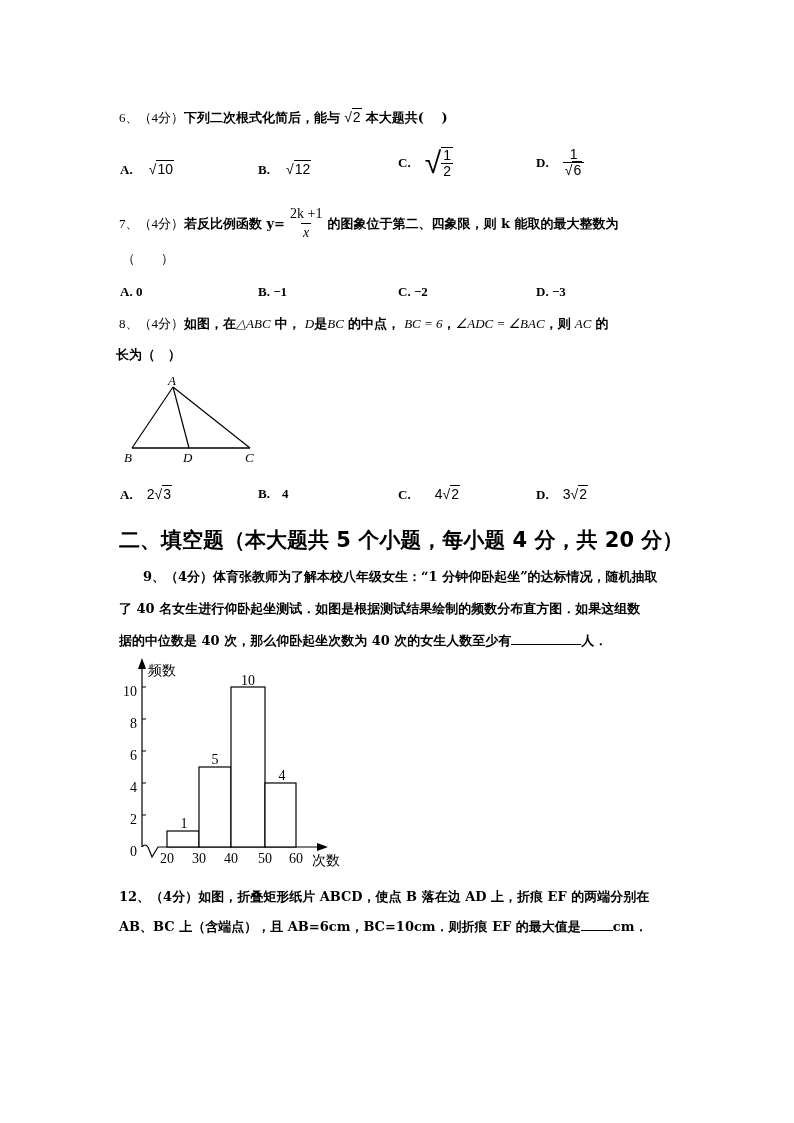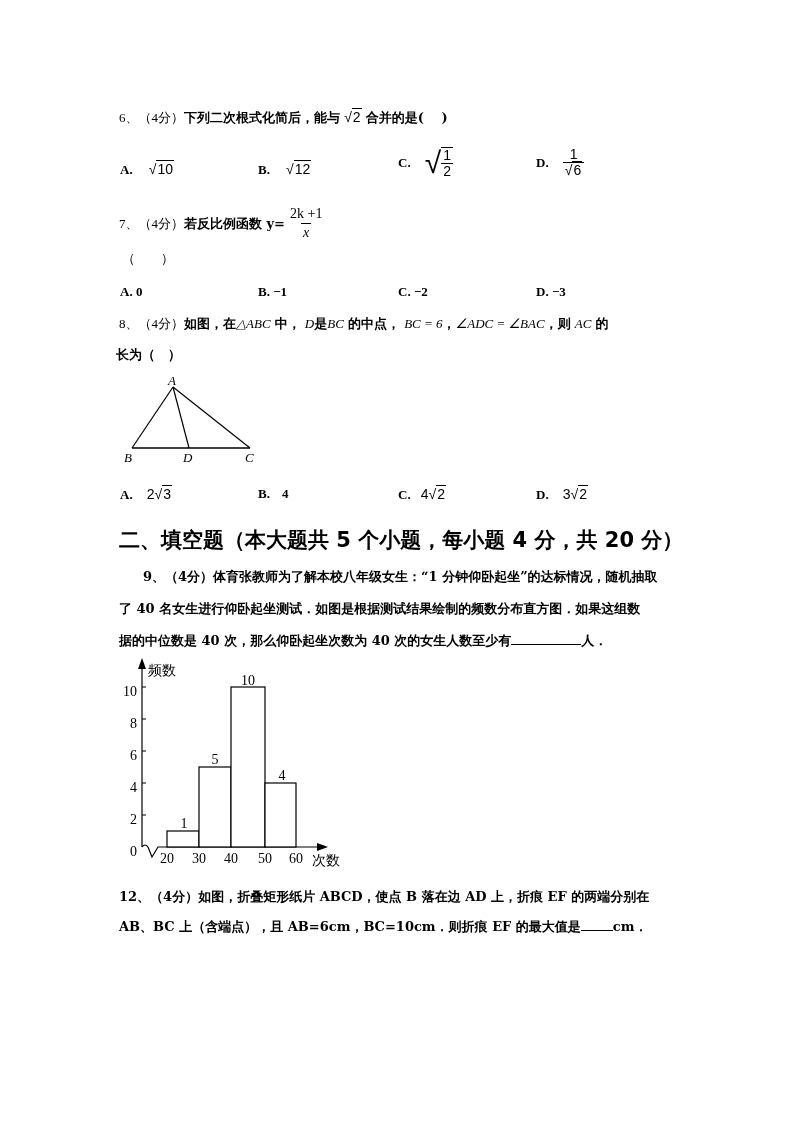--- a/index.html
+++ b/index.html
@@ -24,21 +24,21 @@
     .section-title { font-size: 21px; font-weight: bold; font-family: "DejaVu Sans", "Liberation Sans", sans-serif; }
     .blank { display: inline-block; border-bottom: 1px solid #000; vertical-align: baseline; height: 12px; }
     svg text { font-family: "Liberation Serif", serif; }
   </style>
 </head>
 <body>
 
 <div class="abs q" style="left:119px; top:109px;">
   <span class="num">6、（4分）</span><span class="bold">下列二次根式化简后，能与</span>
   <span class="sqrt math"><span class="rad">√</span><span class="radicand">2</span></span>
-  <span class="bold">合并的是(　 )</span>
+  <span class="bold">本大题共(　 )</span>
 </div>
 
 <div class="abs" style="left:120px; top:161px;">
   <span class="opt-label">A.</span>
   <span class="sqrt math" style="margin-left:12px;"><span class="rad">√</span><span class="radicand">10</span></span>
 </div>
 <div class="abs" style="left:258px; top:161px;">
   <span class="opt-label">B.</span>
   <span class="sqrt math" style="margin-left:12px;"><span class="rad">√</span><span class="radicand">12</span></span>
 </div>
@@ -60,20 +60,21 @@
   </span>
 </div>
 
 <div class="abs q" style="left:119px; top:205px; display:flex; align-items:center;">
   <span class="num">7、（4分）</span>
     <span class="bold">若反比例函数 y=</span>
   <span class="frac math" style="margin:0 3px;">
     <span class="n it" style="font-style:normal; line-height:18px;">2k +1</span>
     <span class="d it" style="line-height:18px;">x</span>
   </span>
+  <span class="bold">的图象位于第二、四象限，则 k 能取的最大整数为</span>
 </div>
 <div class="abs q" style="left:122px; top:250px;">（　　）</div>
 
 <div class="abs opt-label" style="left:120px; top:284px;">
   <span>A.</span>&nbsp;<span>0</span>
 </div>
 <div class="abs opt-label" style="left:258px; top:284px;">
   <span>B.</span>&nbsp;<span>−1</span>
 </div>
 <div class="abs opt-label" style="left:398px; top:284px;">
@@ -102,21 +103,21 @@
 <div class="abs" style="left:120px; top:486px;">
   <span class="opt-label">A.</span>
   <span class="math" style="margin-left:10px;"><span>2</span><span class="sqrt"><span class="rad">√</span><span class="radicand">3</span></span></span>
 </div>
 <div class="abs" style="left:258px; top:486px;">
   <span class="opt-label">B.</span>
   <span class="opt-label" style="margin-left:8px;">4</span>
 </div>
 <div class="abs" style="left:398px; top:486px;">
   <span class="opt-label">C.</span>
-  <span class="math" style="margin-left:6px;"><span>4</span><span class="sqrt"><span class="rad">√</span><span class="radicand">2</span></span></span>
+  <span class="math" style="margin-left:20px;"><span>4</span><span class="sqrt"><span class="rad">√</span><span class="radicand">2</span></span></span>
 </div>
 <div class="abs" style="left:536px; top:486px;">
   <span class="opt-label">D.</span>
   <span class="math" style="margin-left:10px;"><span>3</span><span class="sqrt"><span class="rad">√</span><span class="radicand">2</span></span></span>
 </div>
 
 <div class="abs section-title" style="left:119px; top:526px;">二、填空题（本大题共 5 个小题，每小题 4 分，共 20 分）</div>
 
 <div class="abs q bold" style="left:119px; top:568px;margin-left:24px;">9、（4分）体育张教师为了解本校八年级女生：“1 分钟仰卧起坐”的达标情况，随机抽取</div>
 <div class="abs q bold" style="left:119px; top:600px;">了 40 名女生进行仰卧起坐测试．如图是根据测试结果绘制的频数分布直方图．如果这组数</div>

